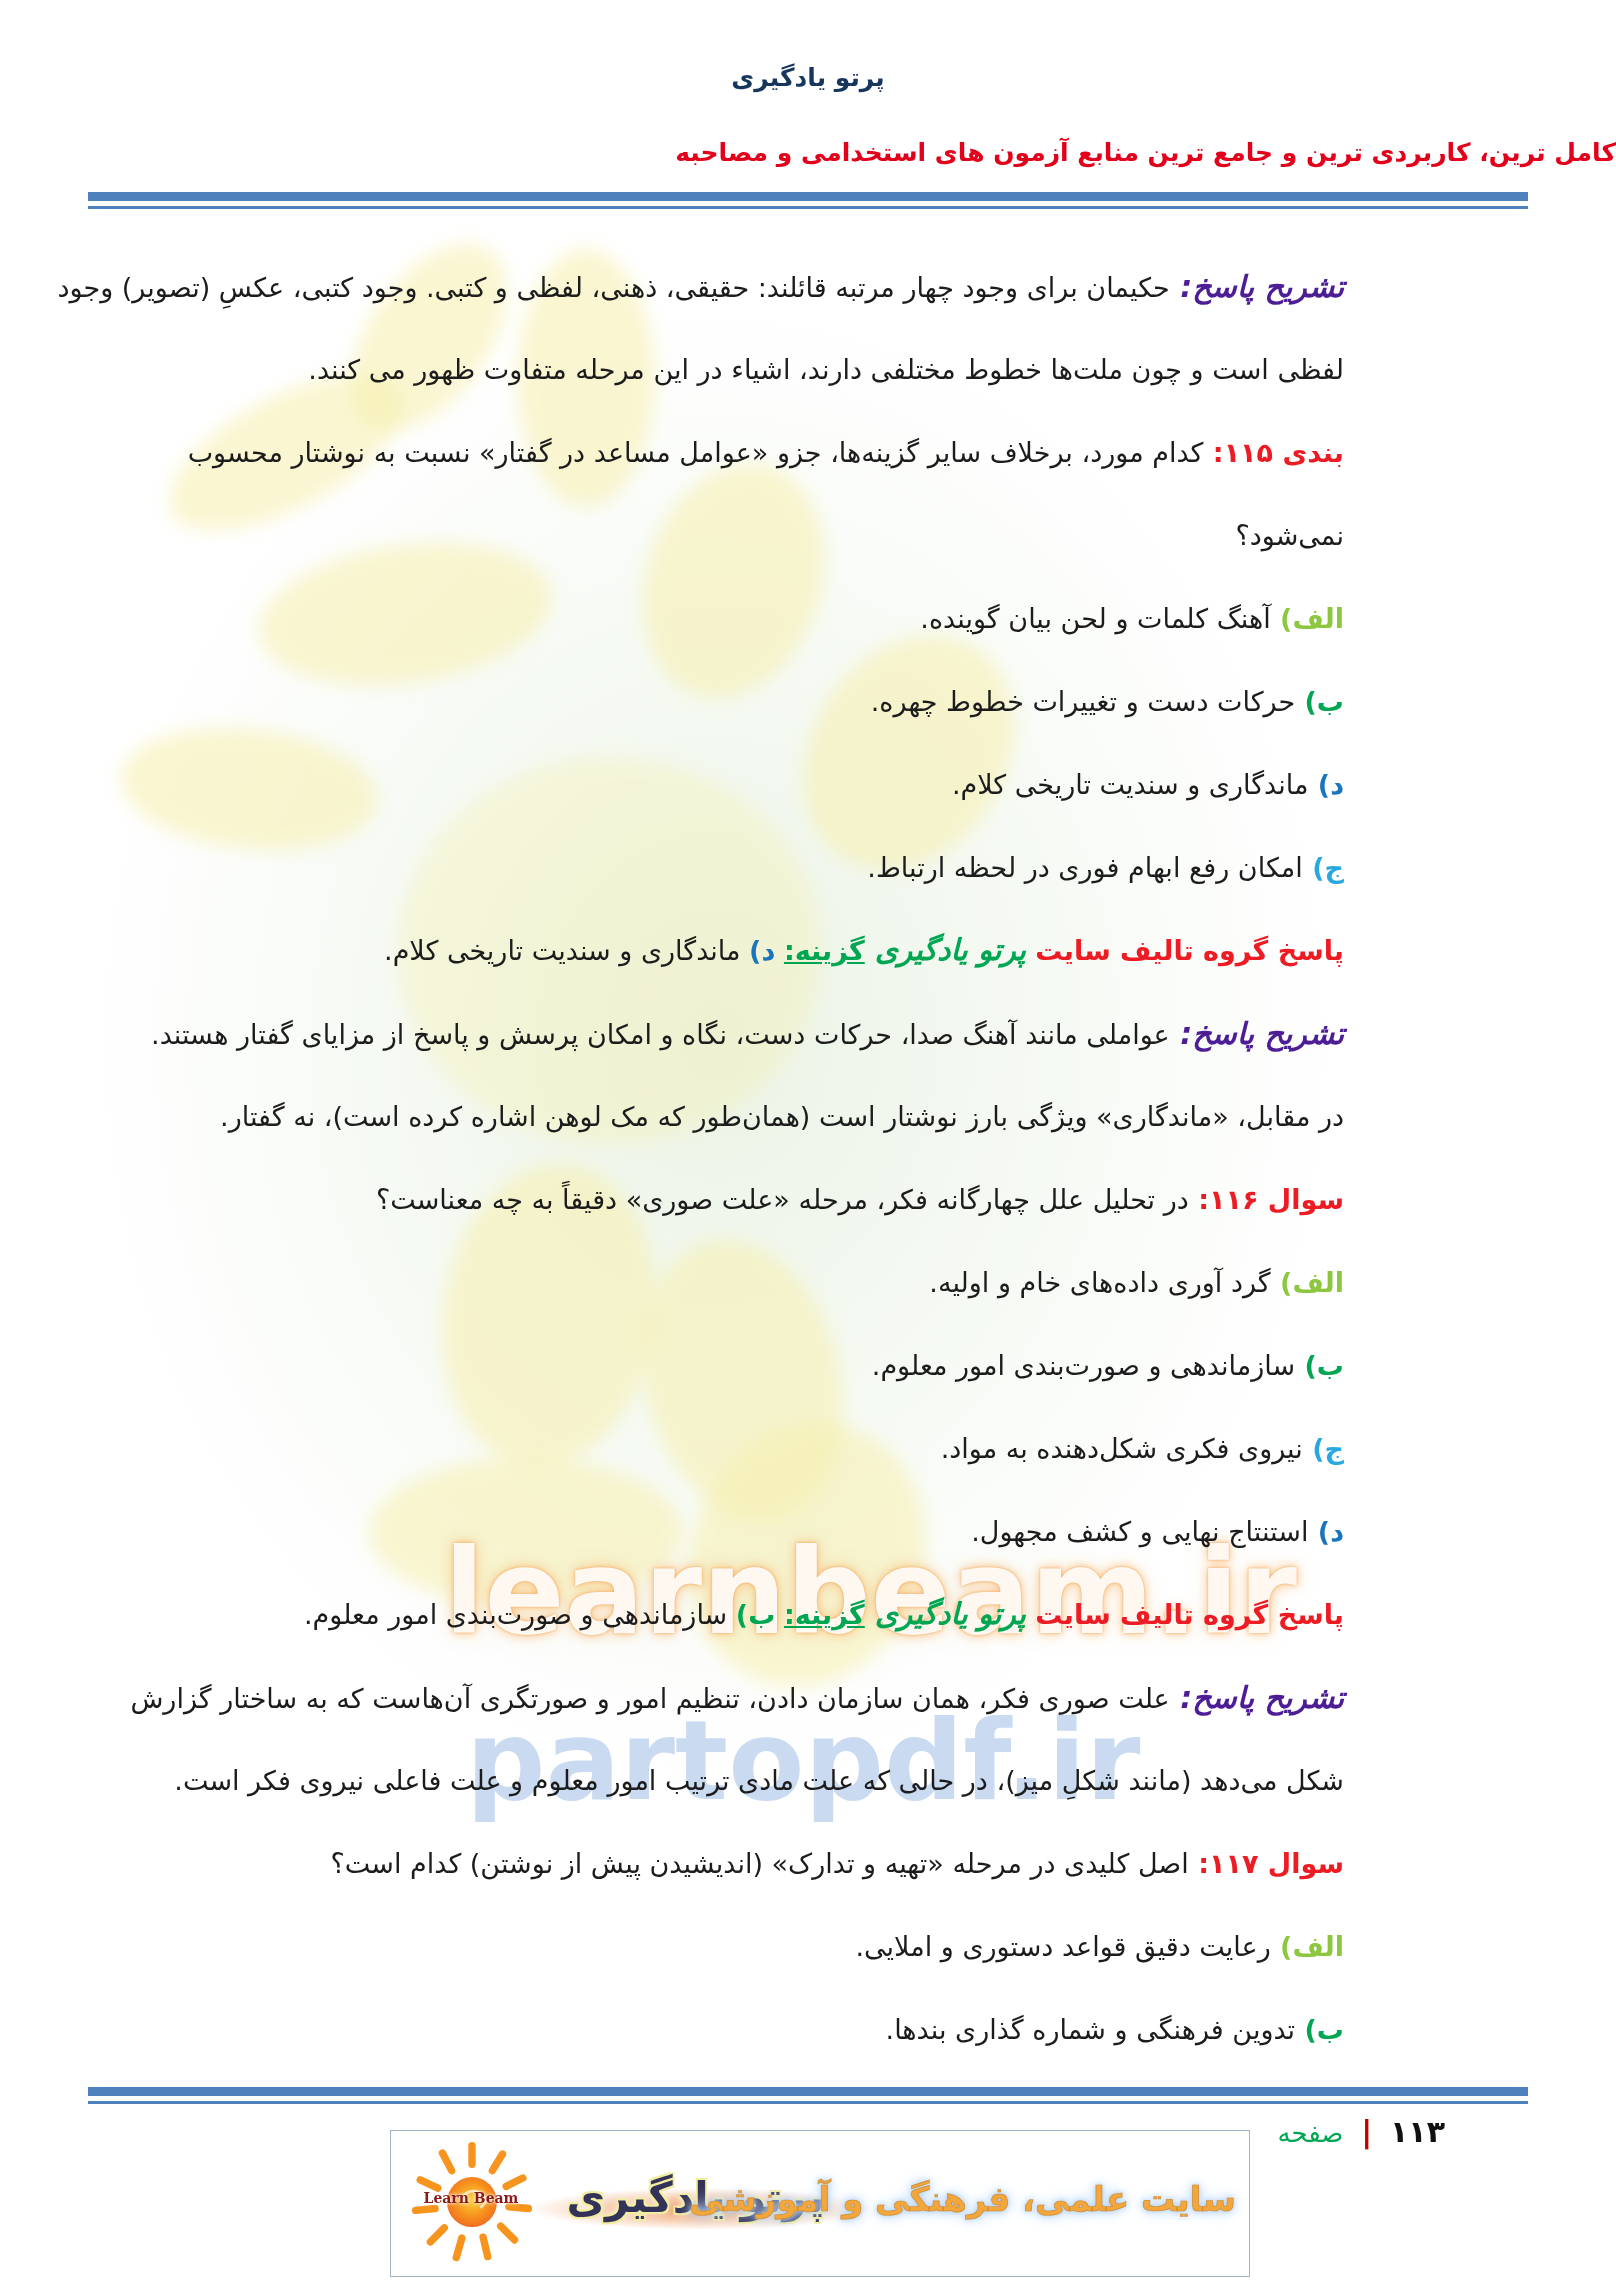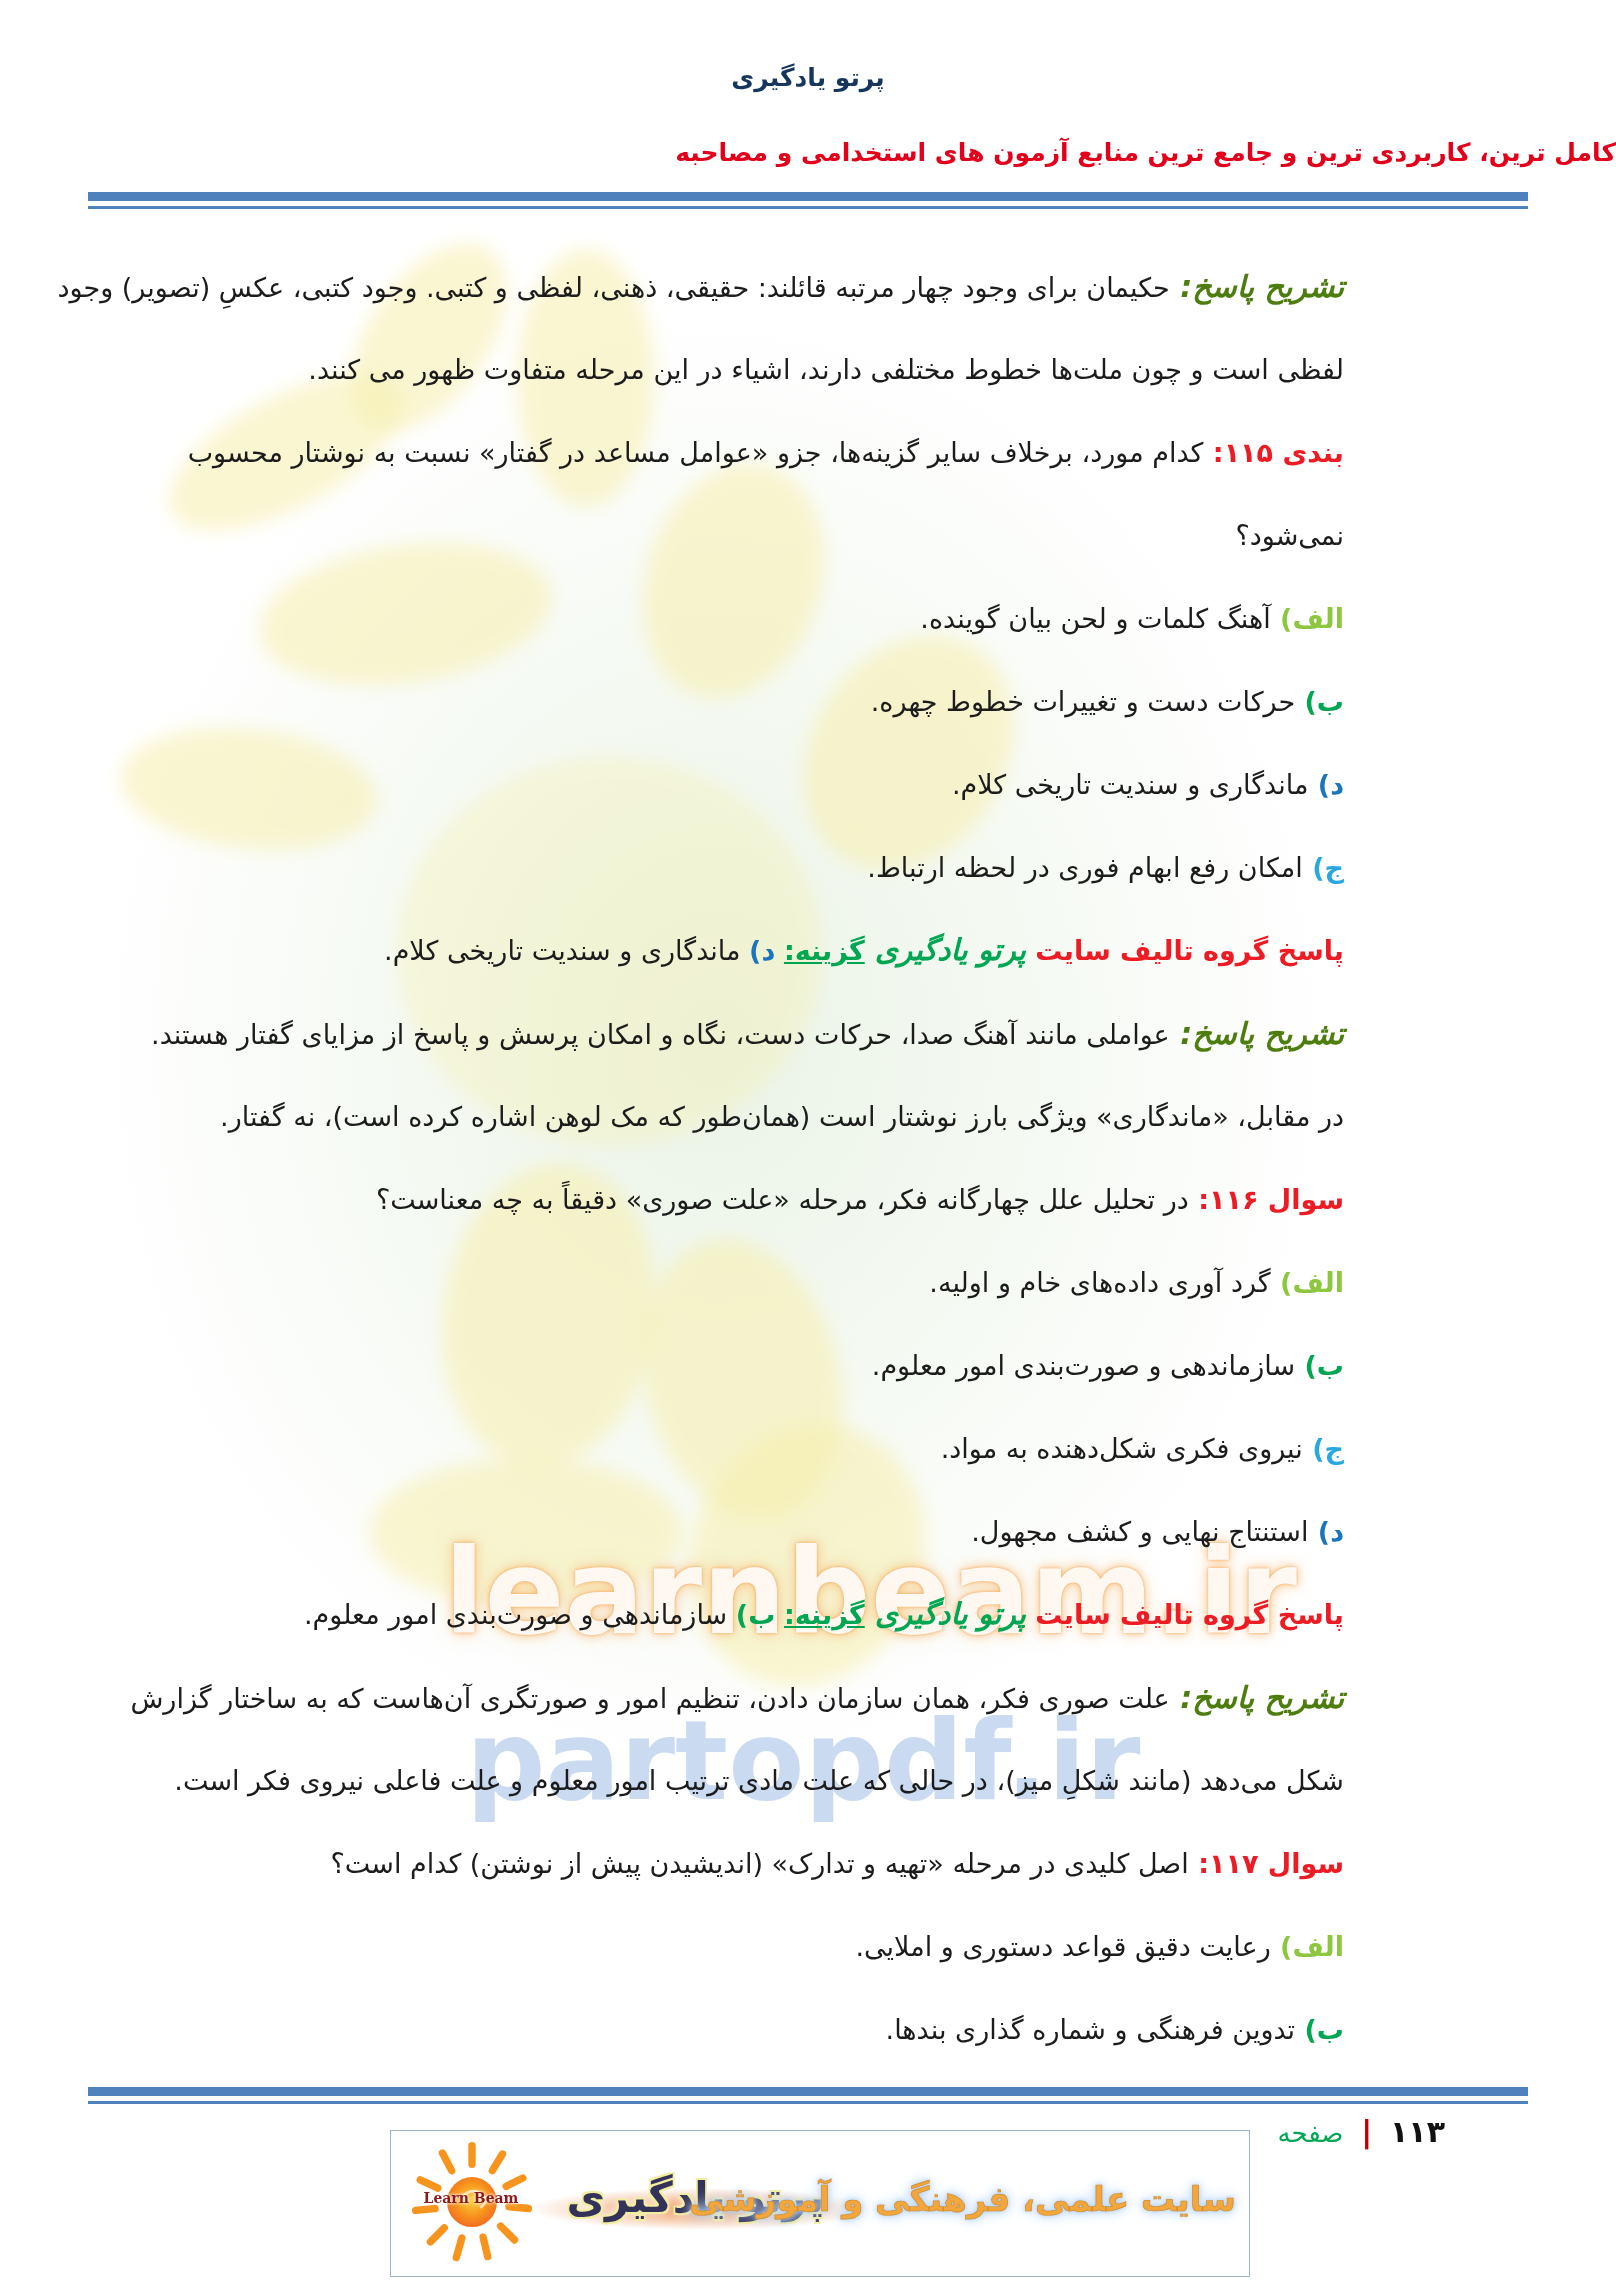--- a/index.html
+++ b/index.html
@@ -35,21 +35,21 @@
     font-size:25px;font-weight:bold;color:#e3001b;direction:rtl;}
   .sep{position:absolute;z-index:2;left:88px;right:88px;background:#4f81bd;}
   .sep-t1{top:192px;height:9.2px;}
   .sep-t2{top:206px;height:2.8px;}
   .sep-b1{top:2087px;height:9.2px;}
   .sep-b2{top:2101px;height:2.8px;}
   
   .content{position:absolute;z-index:2;left:208px;right:272px;top:245px;direction:rtl;}
   .line{height:83px;line-height:83px;text-align:right;white-space:nowrap;font-size:27px;color:#1c1c1c;}
   .seg-body{color:#1c1c1c;}
-  .seg-cyan{color:#4d7c0f;font-weight:bold;font-style:italic;font-size:30px;}
+  .seg-cyan{color:#4c1d95;font-weight:bold;font-style:italic;font-size:30px;}
   .seg-red{color:#ed1c24;font-weight:bold;}
   .seg-lg{color:#8dc63f;font-weight:bold;}
   .seg-g{color:#00a651;font-weight:bold;}
   .seg-lb{color:#29a8e0;font-weight:bold;}
   .seg-b{color:#1b75bc;font-weight:bold;}
   .seg-gs{color:#00a651;font-weight:bold;font-style:italic;font-size:29.5px;}
   .seg-gu{color:#00a651;font-weight:bold;text-decoration:underline;text-align:center;}
   
   .pagenum{position:absolute;z-index:2;right:171px;top:2114px;direction:rtl;font-size:30px;}
   .pagenum .num{color:#111;font-weight:bold;}

